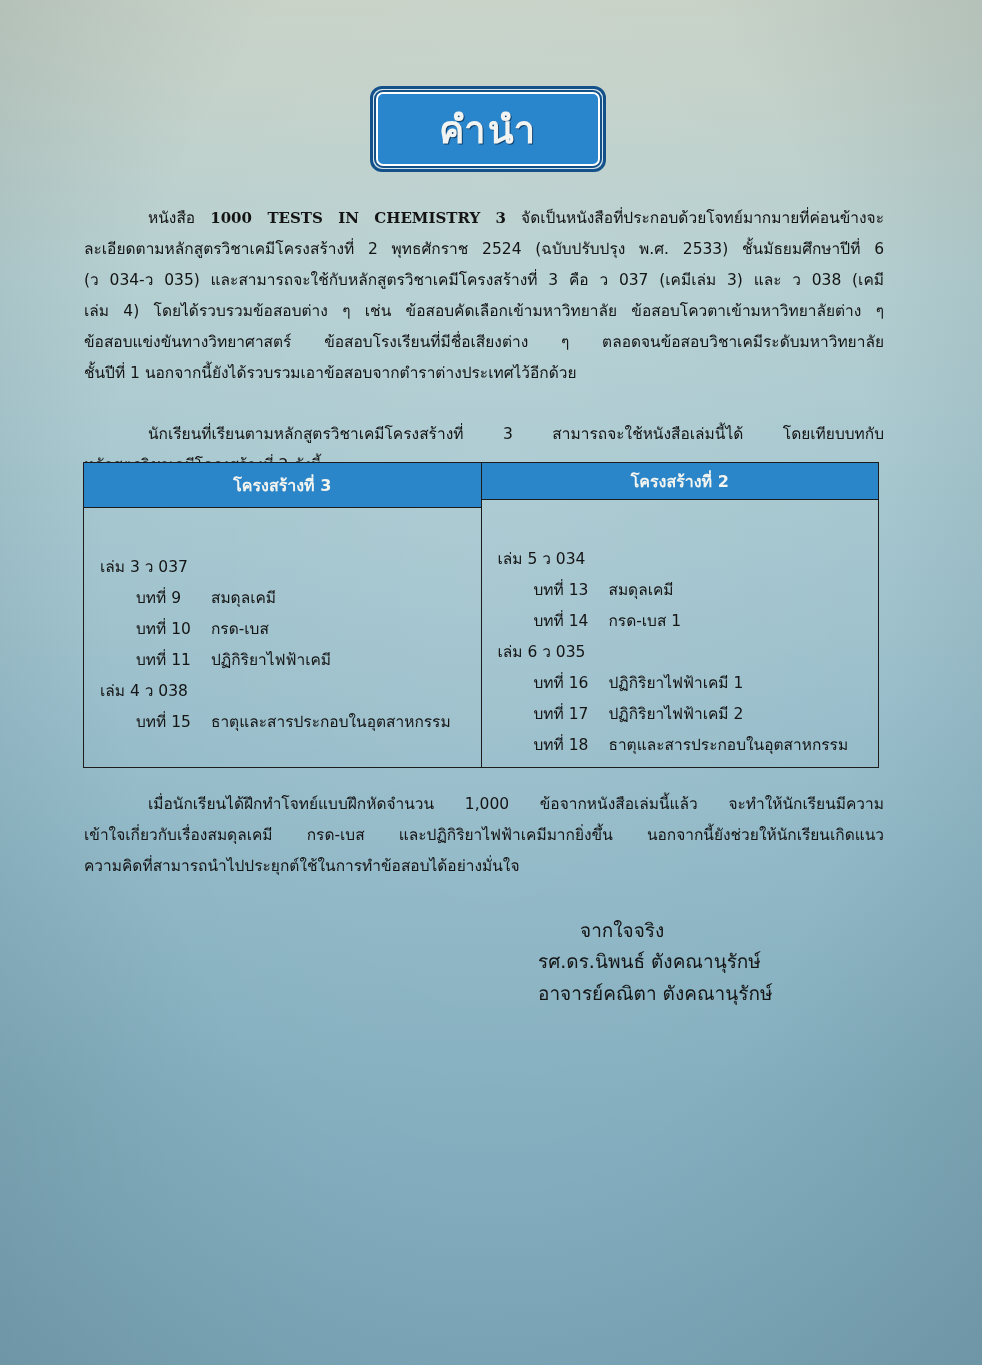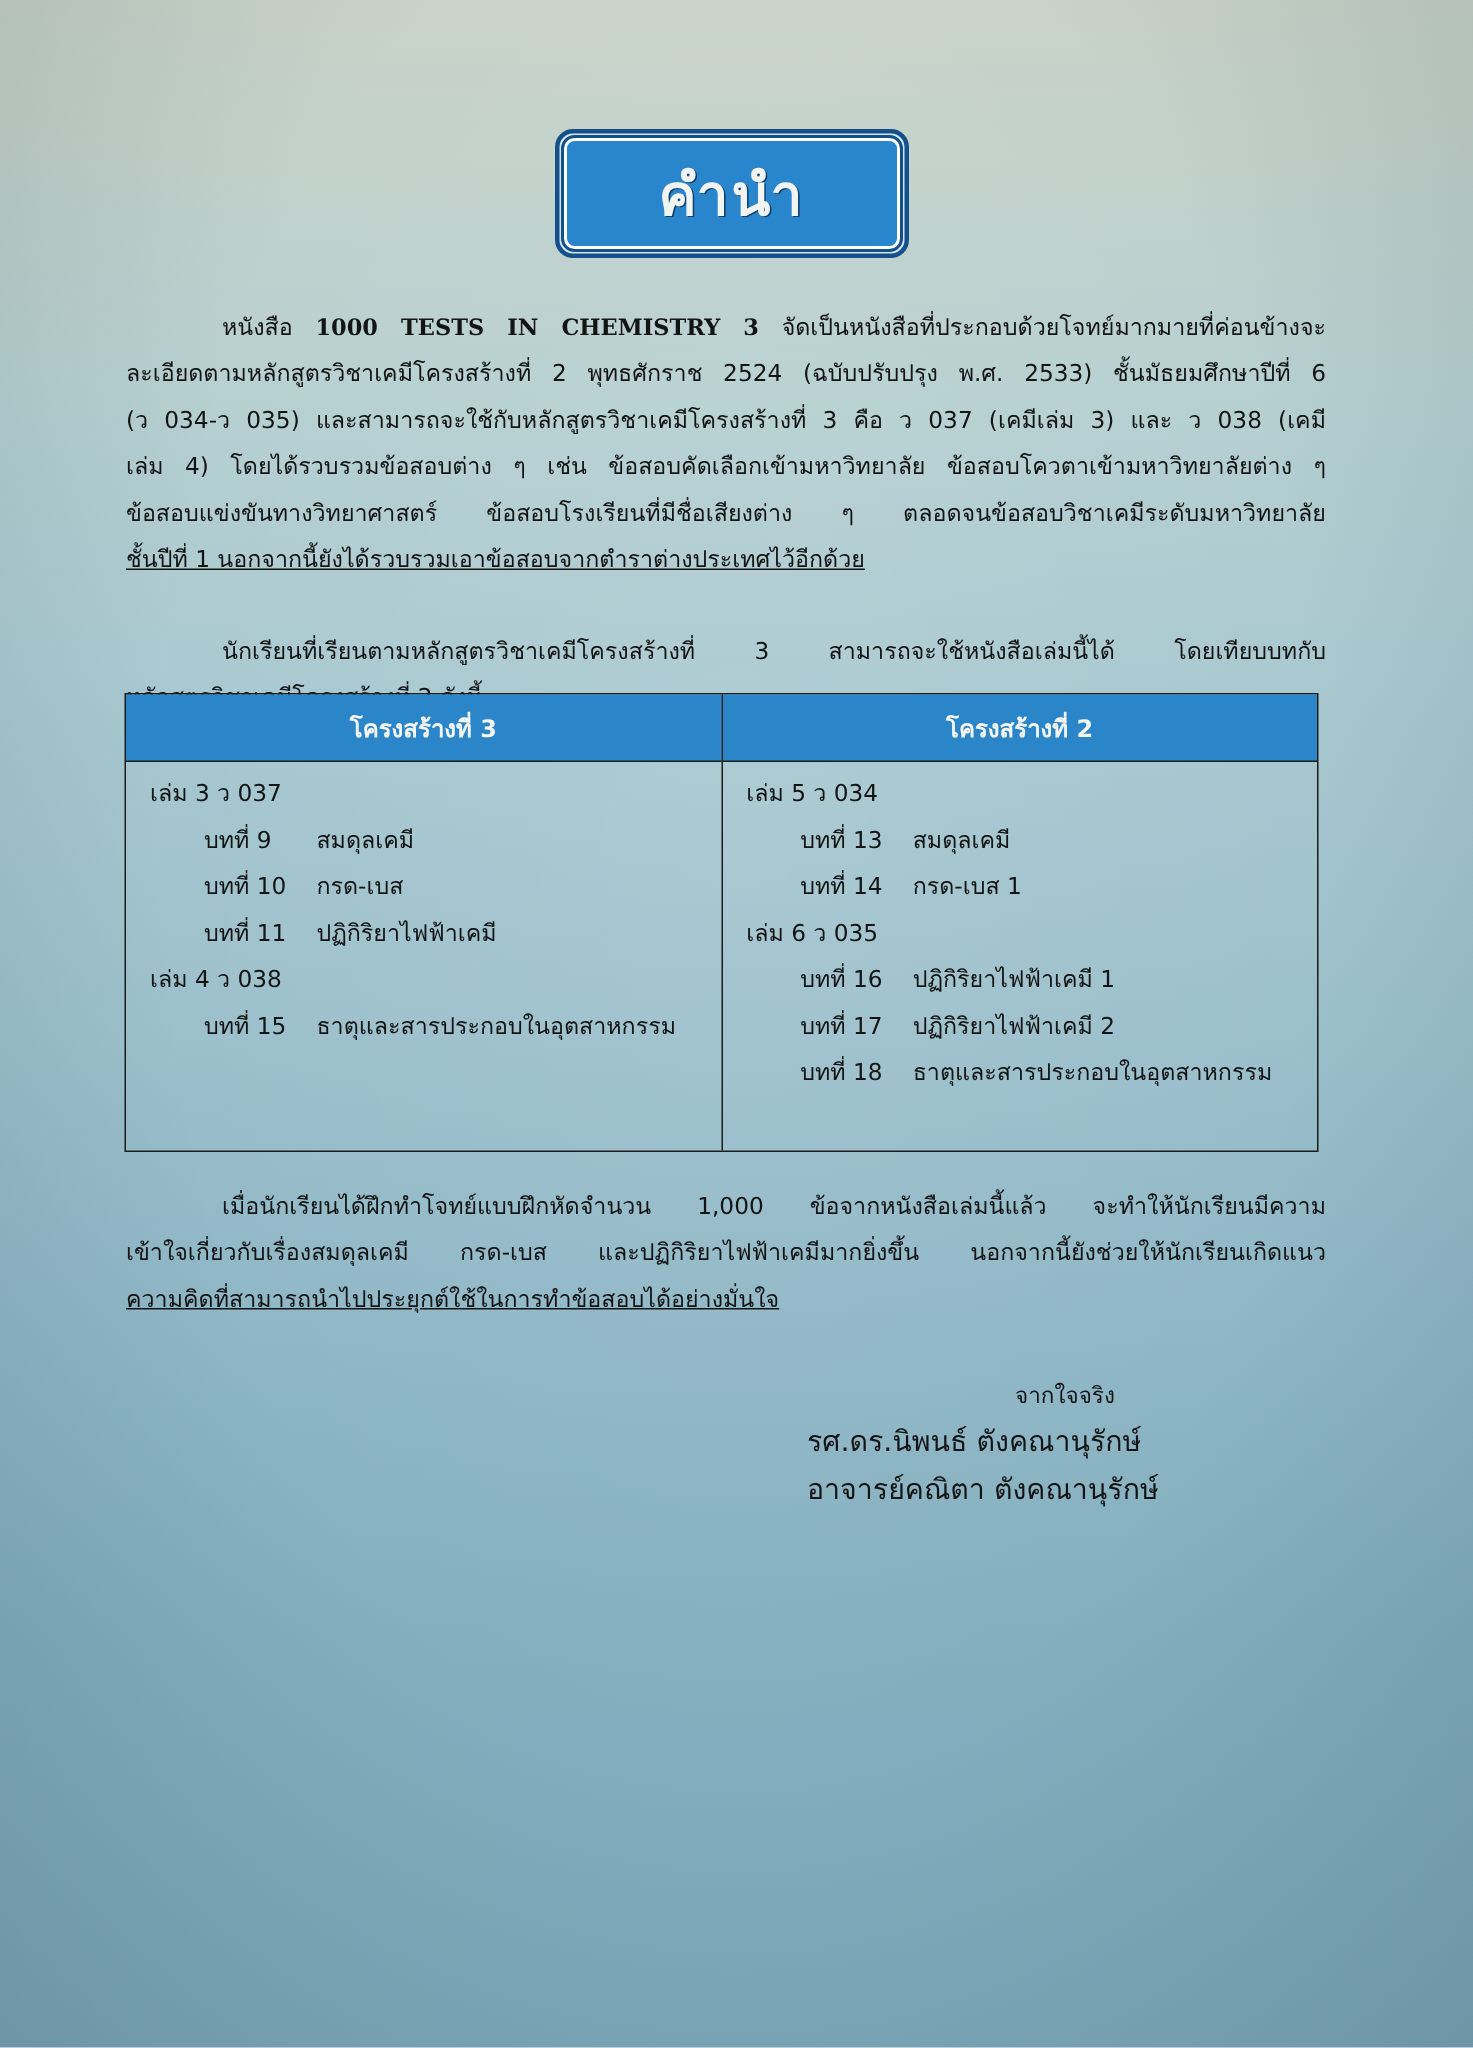--- a/index.html
+++ b/index.html
@@ -69,21 +69,20 @@
       line-height: 31px;
       text-align: justify;
     }
     .para .line {
       display: block;
       white-space: nowrap;
       text-align-last: justify;
     }
     .para .line.last {
       text-align-last: left;
-      text-decoration: underline;
     }
     .indent { padding-left: 64px; }
     .p1 { top: 203px; }
     .p2 { top: 394px; margin-top: 25px; }
     .p3 { top: 789px; }
     .en {
       font-family: "DejaVu Serif", "Liberation Serif", serif;
       font-weight: bold;
       font-size: 15px;
     }
@@ -94,20 +93,21 @@
       width: 796px;
       height: 306px;
       border: 1.5px solid #1c1c1c;
       box-sizing: border-box;
       display: flex;
     }
     .col {
       flex: 1;
       display: flex;
       flex-direction: column;
+      gap: 38px;
     }
     .col + .col {
       border-left: 1.5px solid #1c1c1c;
     }
     .col-header {
       height: 44px;
       background: #2b86c9;
       border-bottom: 1.5px solid #1c1c1c;
       display: flex;
       align-items: center;
@@ -125,22 +125,21 @@
     .ch-line { display: block; padding-left: 36px; }
     .ch-num { display: inline-block; min-width: 70px; }
     .signature {
       position: absolute;
       left: 520px;
       top: 915px;
       width: 320px;
     }
     .sig-closing {
       display: block;
-      text-align: center;
-      font-size: 15px;
+      font-size: 19px;
       margin-left: 60px;
       line-height: 30px;
     }
     .sig-name {
       display: block;
       font-weight: normal;
       font-size: 19px;
       line-height: 32px;
       padding-left: 18px;
     }

